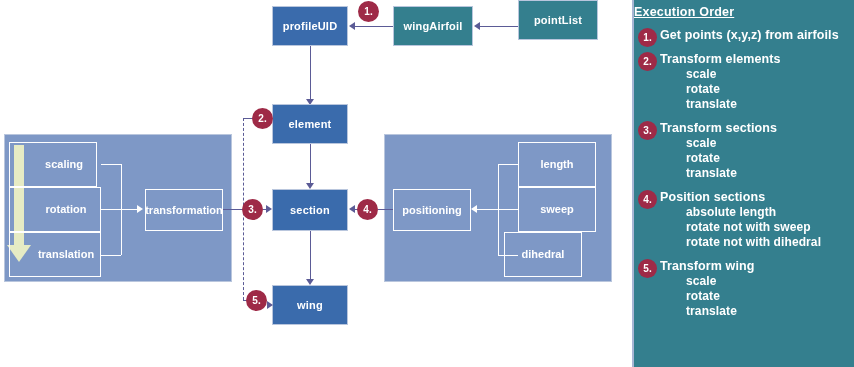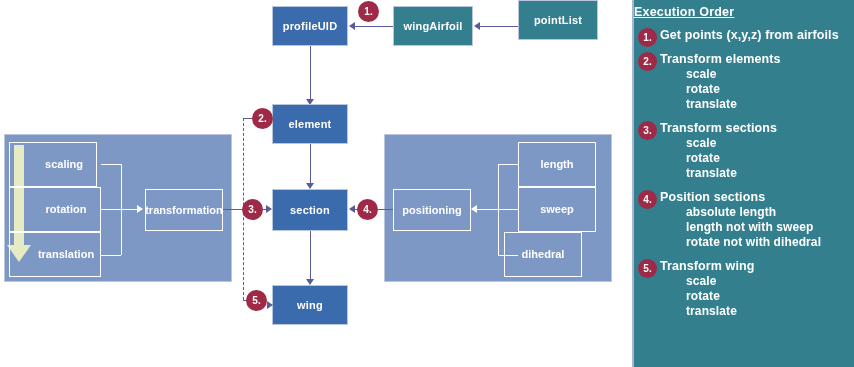--- a/index.html
+++ b/index.html
@@ -336,21 +336,21 @@
       <div class="legend-head">Transform sections</div>
       <div class="legend-sub">scale</div>
       <div class="legend-sub">rotate</div>
       <div class="legend-sub">translate</div>
     </div>
 
     <div class="legend-step">
       <div class="legend-badge">4.</div>
       <div class="legend-head">Position sections</div>
       <div class="legend-sub">absolute length</div>
-      <div class="legend-sub">length not with sweep</div>
+      <div class="legend-sub">rotate not with sweep</div>
       <div class="legend-sub">rotate not with dihedral</div>
     </div>
 
     <div class="legend-step">
       <div class="legend-badge">5.</div>
       <div class="legend-head">Transform wing</div>
       <div class="legend-sub">scale</div>
       <div class="legend-sub">rotate</div>
       <div class="legend-sub">translate</div>
     </div>

